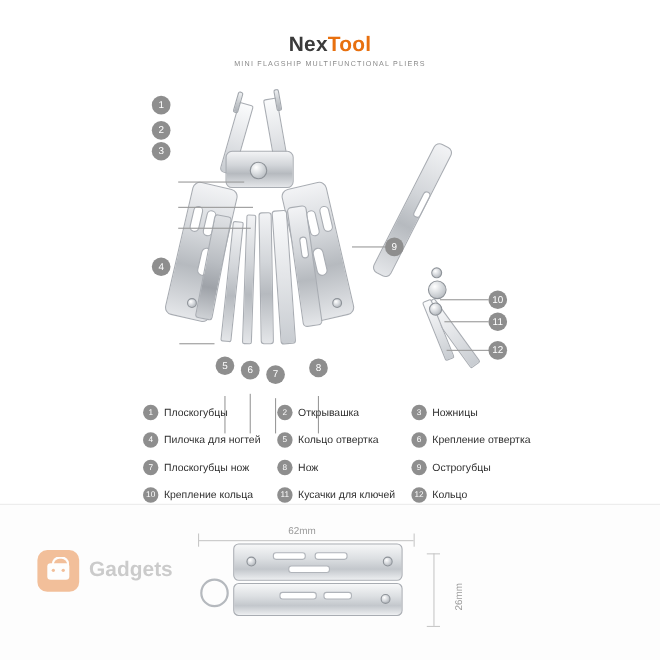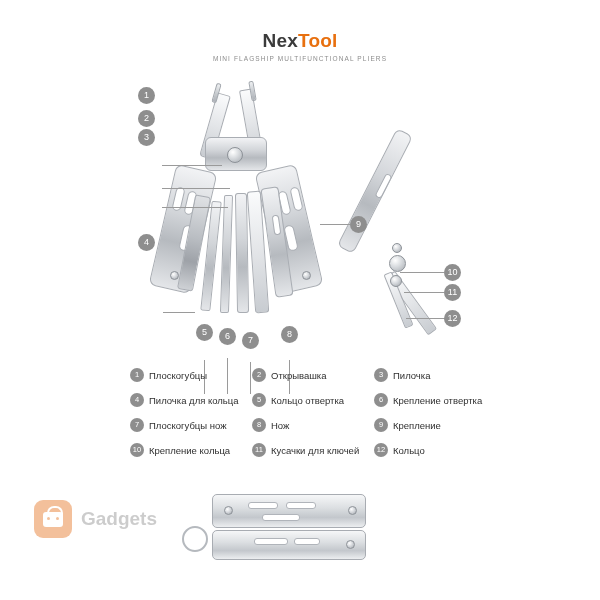--- a/index.html
+++ b/index.html
@@ -321,60 +321,72 @@
     <div class="legend-item">
       <span class="legend-num">1</span>
       <span class="legend-label">Плоскогубцы</span>
     </div>
     <div class="legend-item">
       <span class="legend-num">2</span>
       <span class="legend-label">Открывашка</span>
     </div>
     <div class="legend-item">
       <span class="legend-num">3</span>
-      <span class="legend-label">Пилочка</span>
+      <span class="legend-label">Ножницы</span>
     </div>
     <div class="legend-item">
       <span class="legend-num">4</span>
-      <span class="legend-label">Пилочка для кольца</span>
+      <span class="legend-label">Пилочка для ногтей</span>
     </div>
     <div class="legend-item">
       <span class="legend-num">5</span>
       <span class="legend-label">Кольцо отвертка</span>
     </div>
     <div class="legend-item">
       <span class="legend-num">6</span>
       <span class="legend-label">Крепление отвертка</span>
     </div>
     <div class="legend-item">
       <span class="legend-num">7</span>
       <span class="legend-label">Плоскогубцы нож</span>
     </div>
     <div class="legend-item">
       <span class="legend-num">8</span>
       <span class="legend-label">Нож</span>
     </div>
     <div class="legend-item">
       <span class="legend-num">9</span>
-      <span class="legend-label">Крепление</span>
+      <span class="legend-label">Острогубцы</span>
     </div>
     <div class="legend-item">
       <span class="legend-num">10</span>
       <span class="legend-label">Крепление кольца</span>
     </div>
     <div class="legend-item">
       <span class="legend-num">11</span>
       <span class="legend-label">Кусачки для ключей</span>
     </div>
     <div class="legend-item">
       <span class="legend-num">12</span>
       <span class="legend-label">Кольцо</span>
     </div>
   </div>
 
+  <div class="dim-area">
+
+    <div class="dim-line" style="left:180px; top:32px; width:196px; height:1px;"></div>
+    <div class="dim-line" style="left:180px; top:26px; width:1px; height:12px;"></div>
+    <div class="dim-line" style="left:376px; top:26px; width:1px; height:12px;"></div>
+    <div class="dim-text" style="left:262px; top:18px;">62mm</div>
+
+    <div class="dim-line" style="left:394px; top:44px; width:1px; height:66px;"></div>
+    <div class="dim-line" style="left:388px; top:44px; width:12px; height:1px;"></div>
+    <div class="dim-line" style="left:388px; top:110px; width:12px; height:1px;"></div>
+    <div class="dim-text vert" style="left:412px; top:96px;">26mm</div>
+  </div>
 
   <div class="closed-tool">
     <div class="body-shell" style="left:16px; top:4px; width:154px; height:34px;"></div>
     <div class="body-shell" style="left:16px; top:40px; width:154px; height:30px;"></div>
     <div class="slot" style="left:52px; top:12px; width:30px; height:7px;"></div>
     <div class="slot" style="left:90px; top:12px; width:30px; height:7px;"></div>
     <div class="slot" style="left:66px; top:24px; width:38px; height:7px;"></div>
     <div class="slot" style="left:58px; top:48px; width:34px; height:7px;"></div>
     <div class="slot" style="left:98px; top:48px; width:26px; height:7px;"></div>
     <div class="rivet" style="left:28px; top:16px; width:9px; height:9px;"></div>

